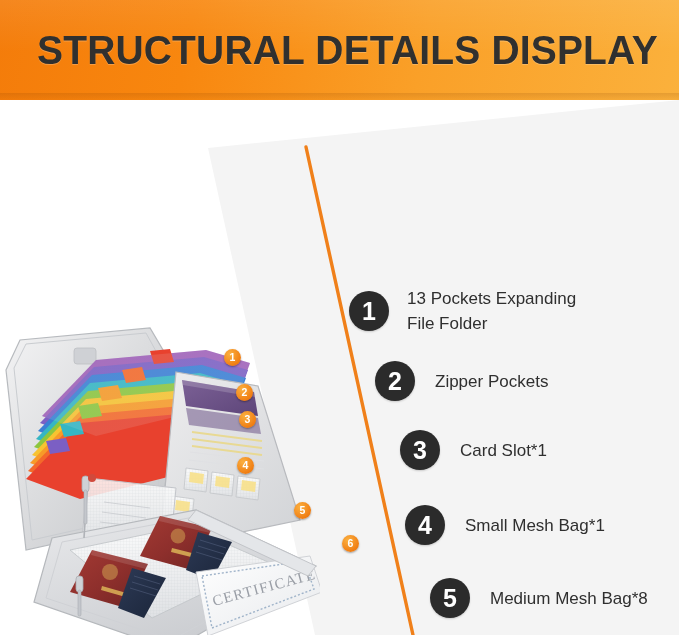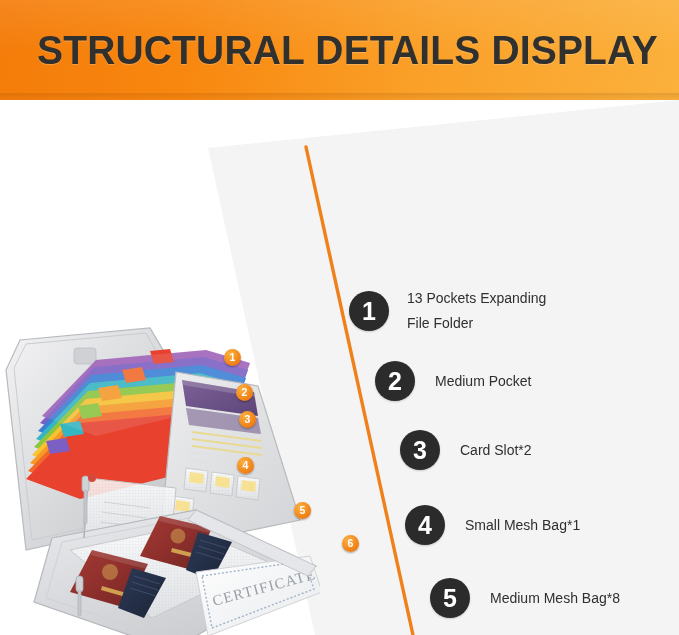--- a/index.html
+++ b/index.html
@@ -59,21 +59,21 @@
     width:40px;height:40px;border-radius:50%;
     background:#2b2b2b;
     color:#ffffff;
     display:flex;align-items:center;justify-content:center;
     font-size:25px;font-weight:700;line-height:1;
     flex:0 0 auto;
     box-shadow:0 1px 2px rgba(0,0,0,.18);
   }
   .legend-label{
     margin-left:20px;
-    font-size:14px;line-height:25px;
+    font-size:17px;line-height:25px;
     color:#2f2f2f;
     white-space:pre-line;
     font-weight:400;
   }
   .li-1{left:349px;top:186px;}
   .li-1 .legend-label{margin-left:18px;}
   .li-2{left:375px;top:261px;}
   .li-3{left:400px;top:330px;}
   .li-4{left:405px;top:405px;}
   .li-5{left:430px;top:478px;}
@@ -315,26 +315,26 @@
   <div id="legend-list">
 
     <div class="legend-item li-1">
       <div class="badge">1</div>
       <div class="legend-label">13 Pockets Expanding
 File Folder</div>
     </div>
 
     <div class="legend-item li-2">
       <div class="badge">2</div>
-      <div class="legend-label">Medium Pocket</div>
+      <div class="legend-label">Zipper Pockets</div>
     </div>
 
     <div class="legend-item li-3">
       <div class="badge">3</div>
-      <div class="legend-label">Card Slot*2</div>
+      <div class="legend-label">Card Slot*1</div>
     </div>
 
     <div class="legend-item li-4">
       <div class="badge">4</div>
       <div class="legend-label">Small Mesh Bag*1</div>
     </div>
 
     <div class="legend-item li-5">
       <div class="badge">5</div>
       <div class="legend-label">Medium Mesh Bag*8</div>

